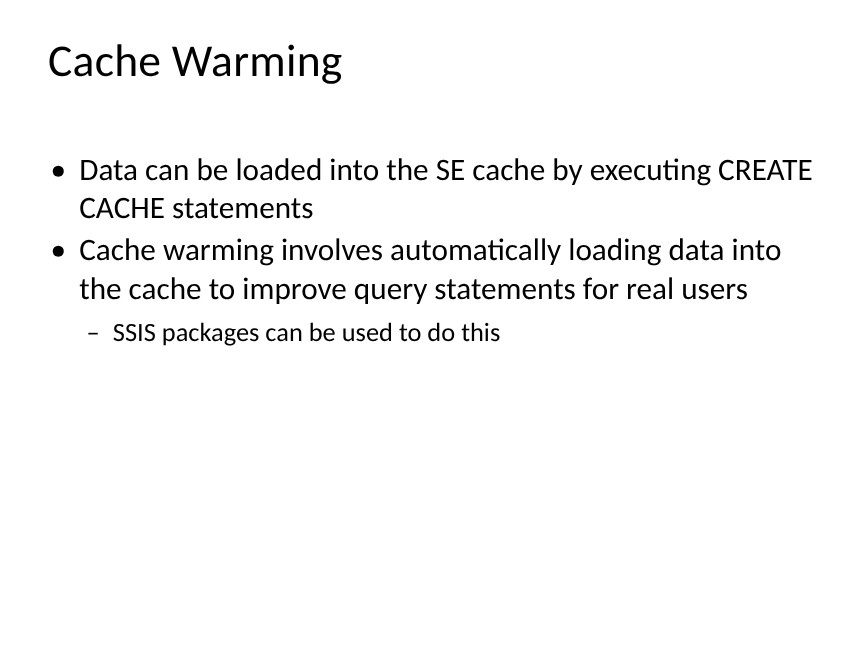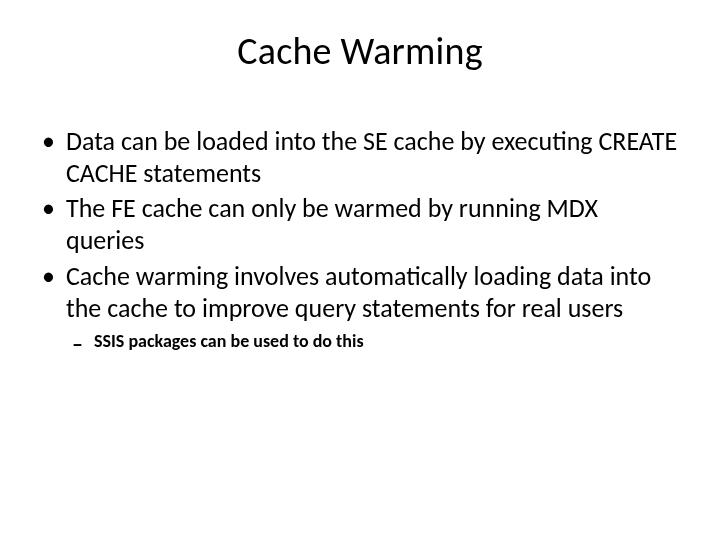--- a/index.html
+++ b/index.html
@@ -6,21 +6,21 @@
     body {
       width: 720px;
       height: 540px;
       background: #fff;
       font-family: Calibri, "Segoe UI", Arial, sans-serif;
       color: #000;
       padding: 28px 40px 40px 40px;
       overflow: hidden;
     }
     .title {
-      text-align: center;
+      text-align: left;
       font-size: 38px;
       font-weight: 400;
       margin-bottom: 52px;
       letter-spacing: 0.2px;
     }
     .bullets {
       list-style: none;
       padding-left: 0;
       margin-top: 32px;
     }
@@ -37,47 +37,43 @@
       left: 2px;
       top: 0;
       font-size: 26px;
     }
     .sub-bullets {
       list-style: none;
       padding-left: 0;
       margin-top: 6px;
     }
     .sub-bullets > li {
-      font-size: 18px;
+      font-size: 22px;
       line-height: 1.25;
       padding-left: 28px;
       position: relative;
-      font-weight: bold;
     }
     .sub-bullets > li::before {
       content: "–";
       position: absolute;
       left: 6px;
       top: 0;
       font-size: 22px;
     }
   </style>
 </head>
 <body>
 
 <h1 class="title">Cache Warming</h1>
 
 <ul class="bullets">
   <li>
     <span>Data can be loaded into the SE cache by executing CREATE CACHE statements</span>
   </li>
   <li>
-    <span>The FE cache can only be warmed by running MDX queries</span>
-  </li>
-  <li>
     <span>Cache warming involves automatically loading data into the cache to improve query statements for real users</span>
     <ul class="sub-bullets">
       <li>
         <span>SSIS packages can be used to do this</span>
       </li>
     </ul>
   </li>
 </ul>
 
 </body></html>

